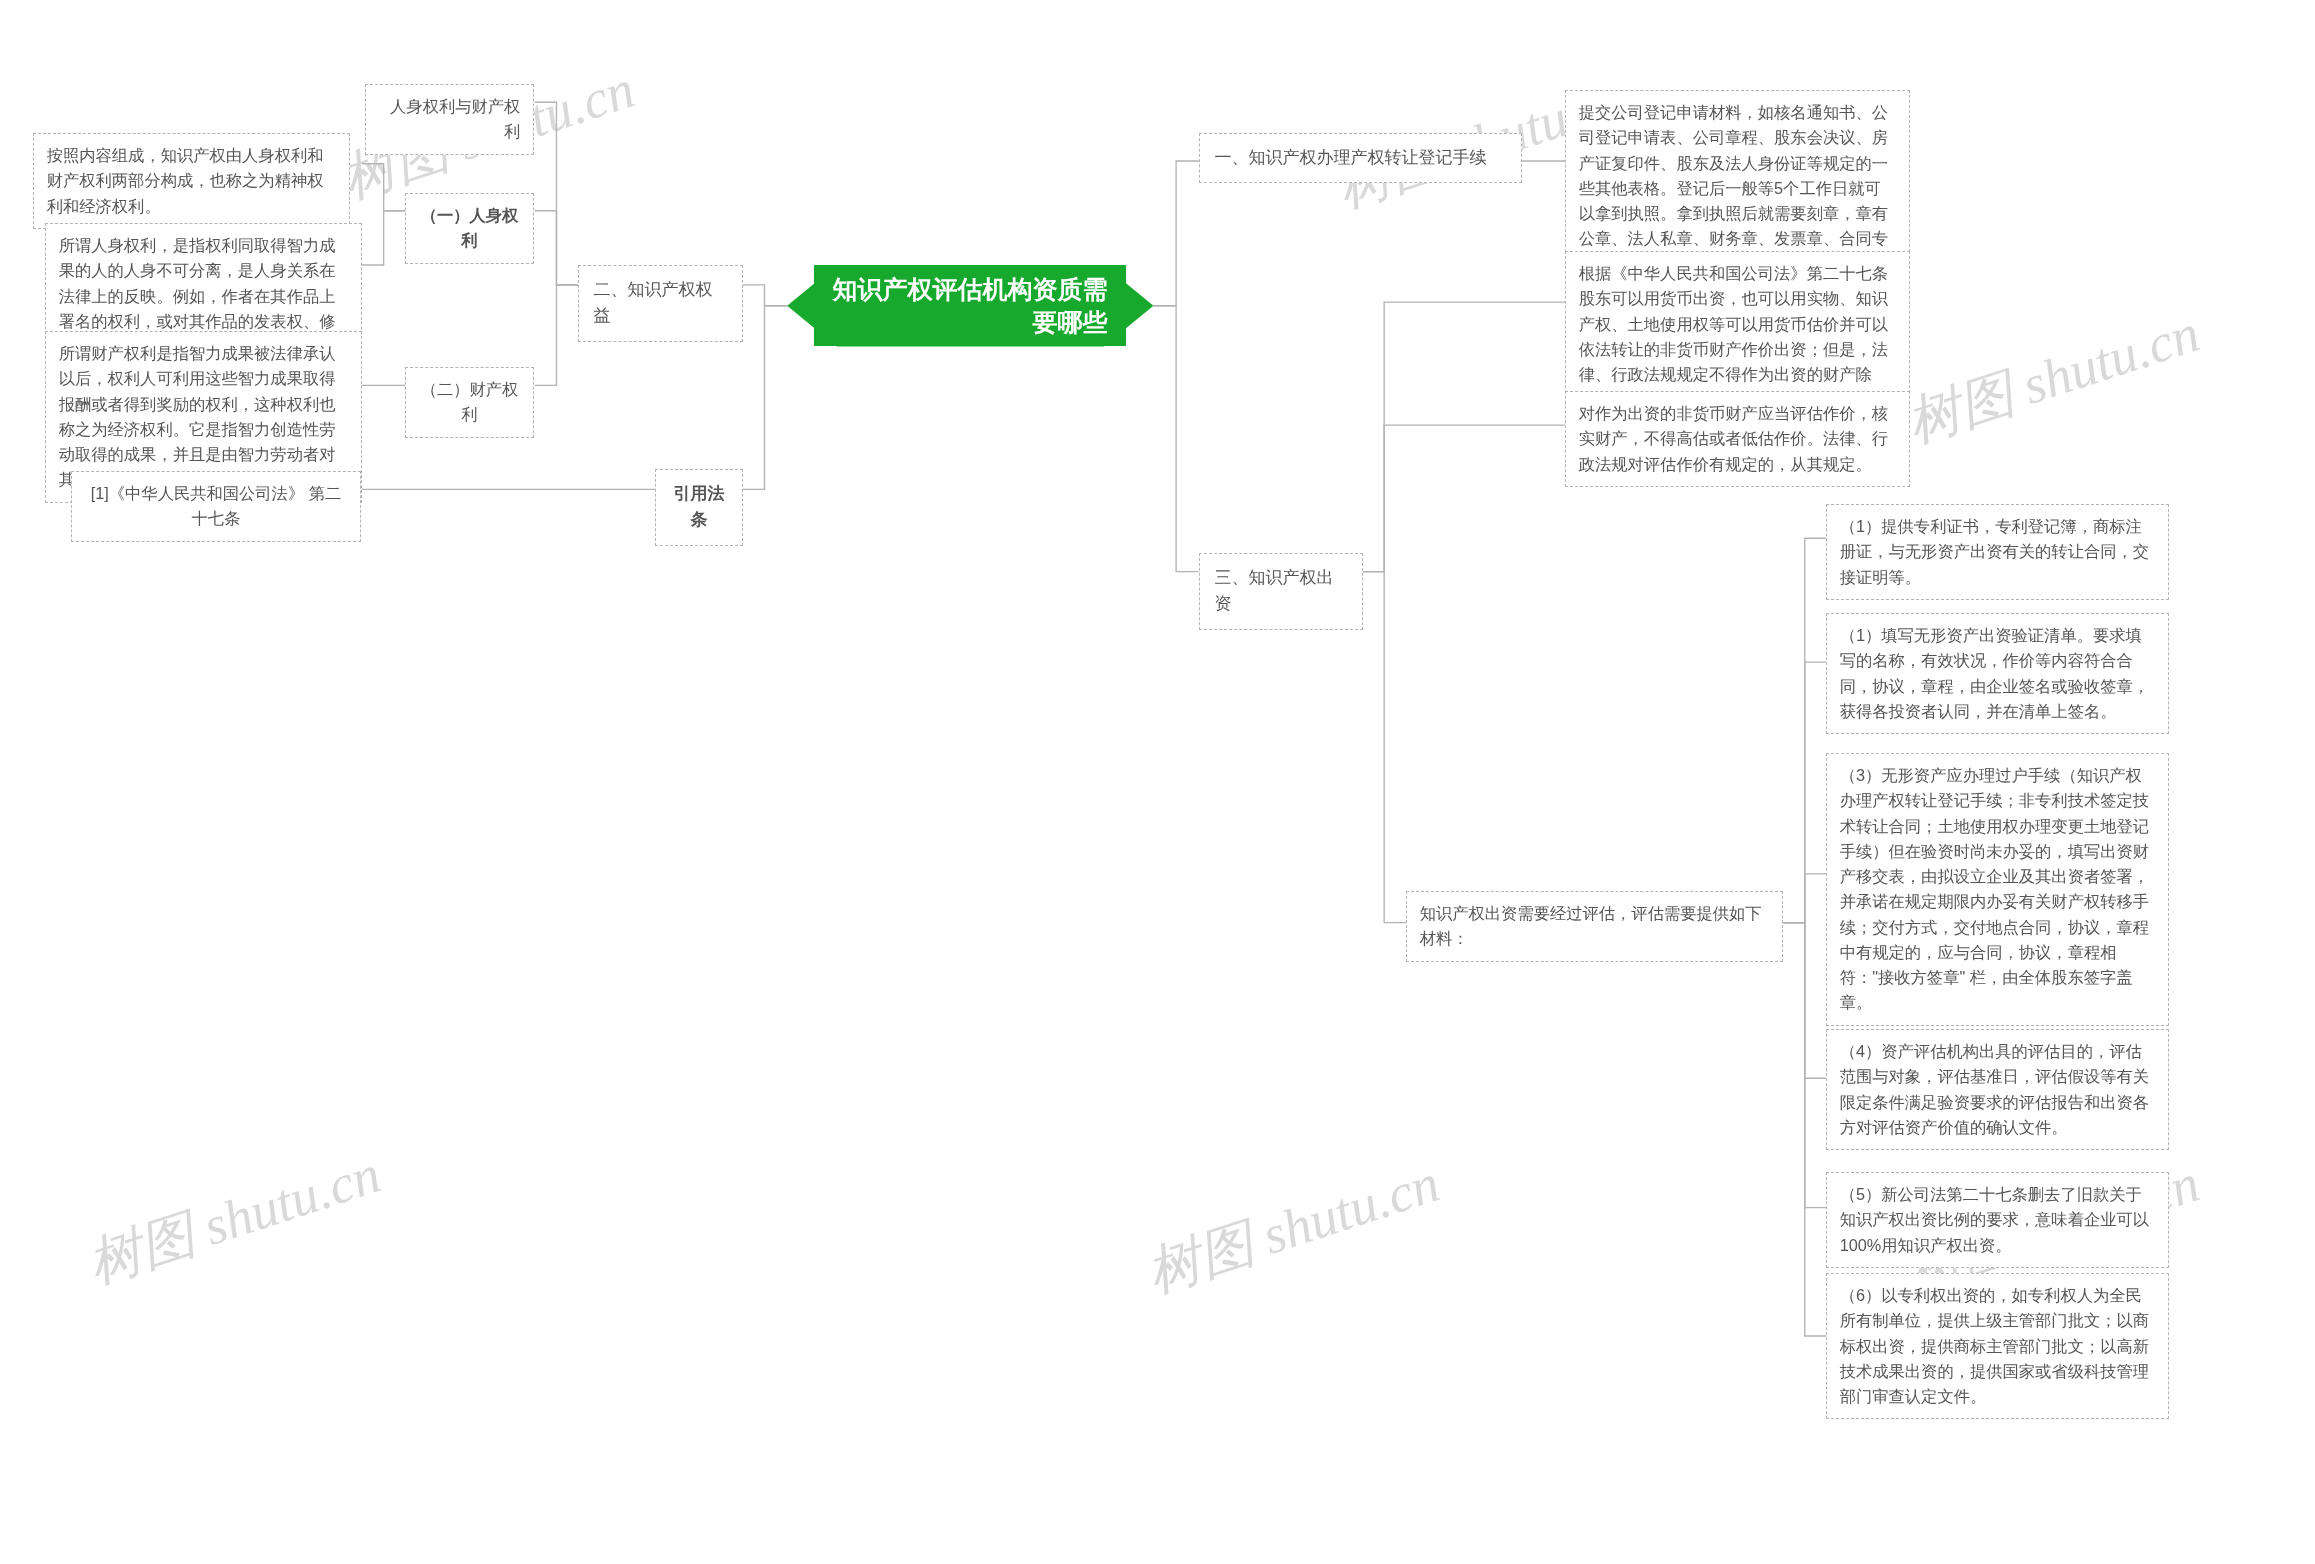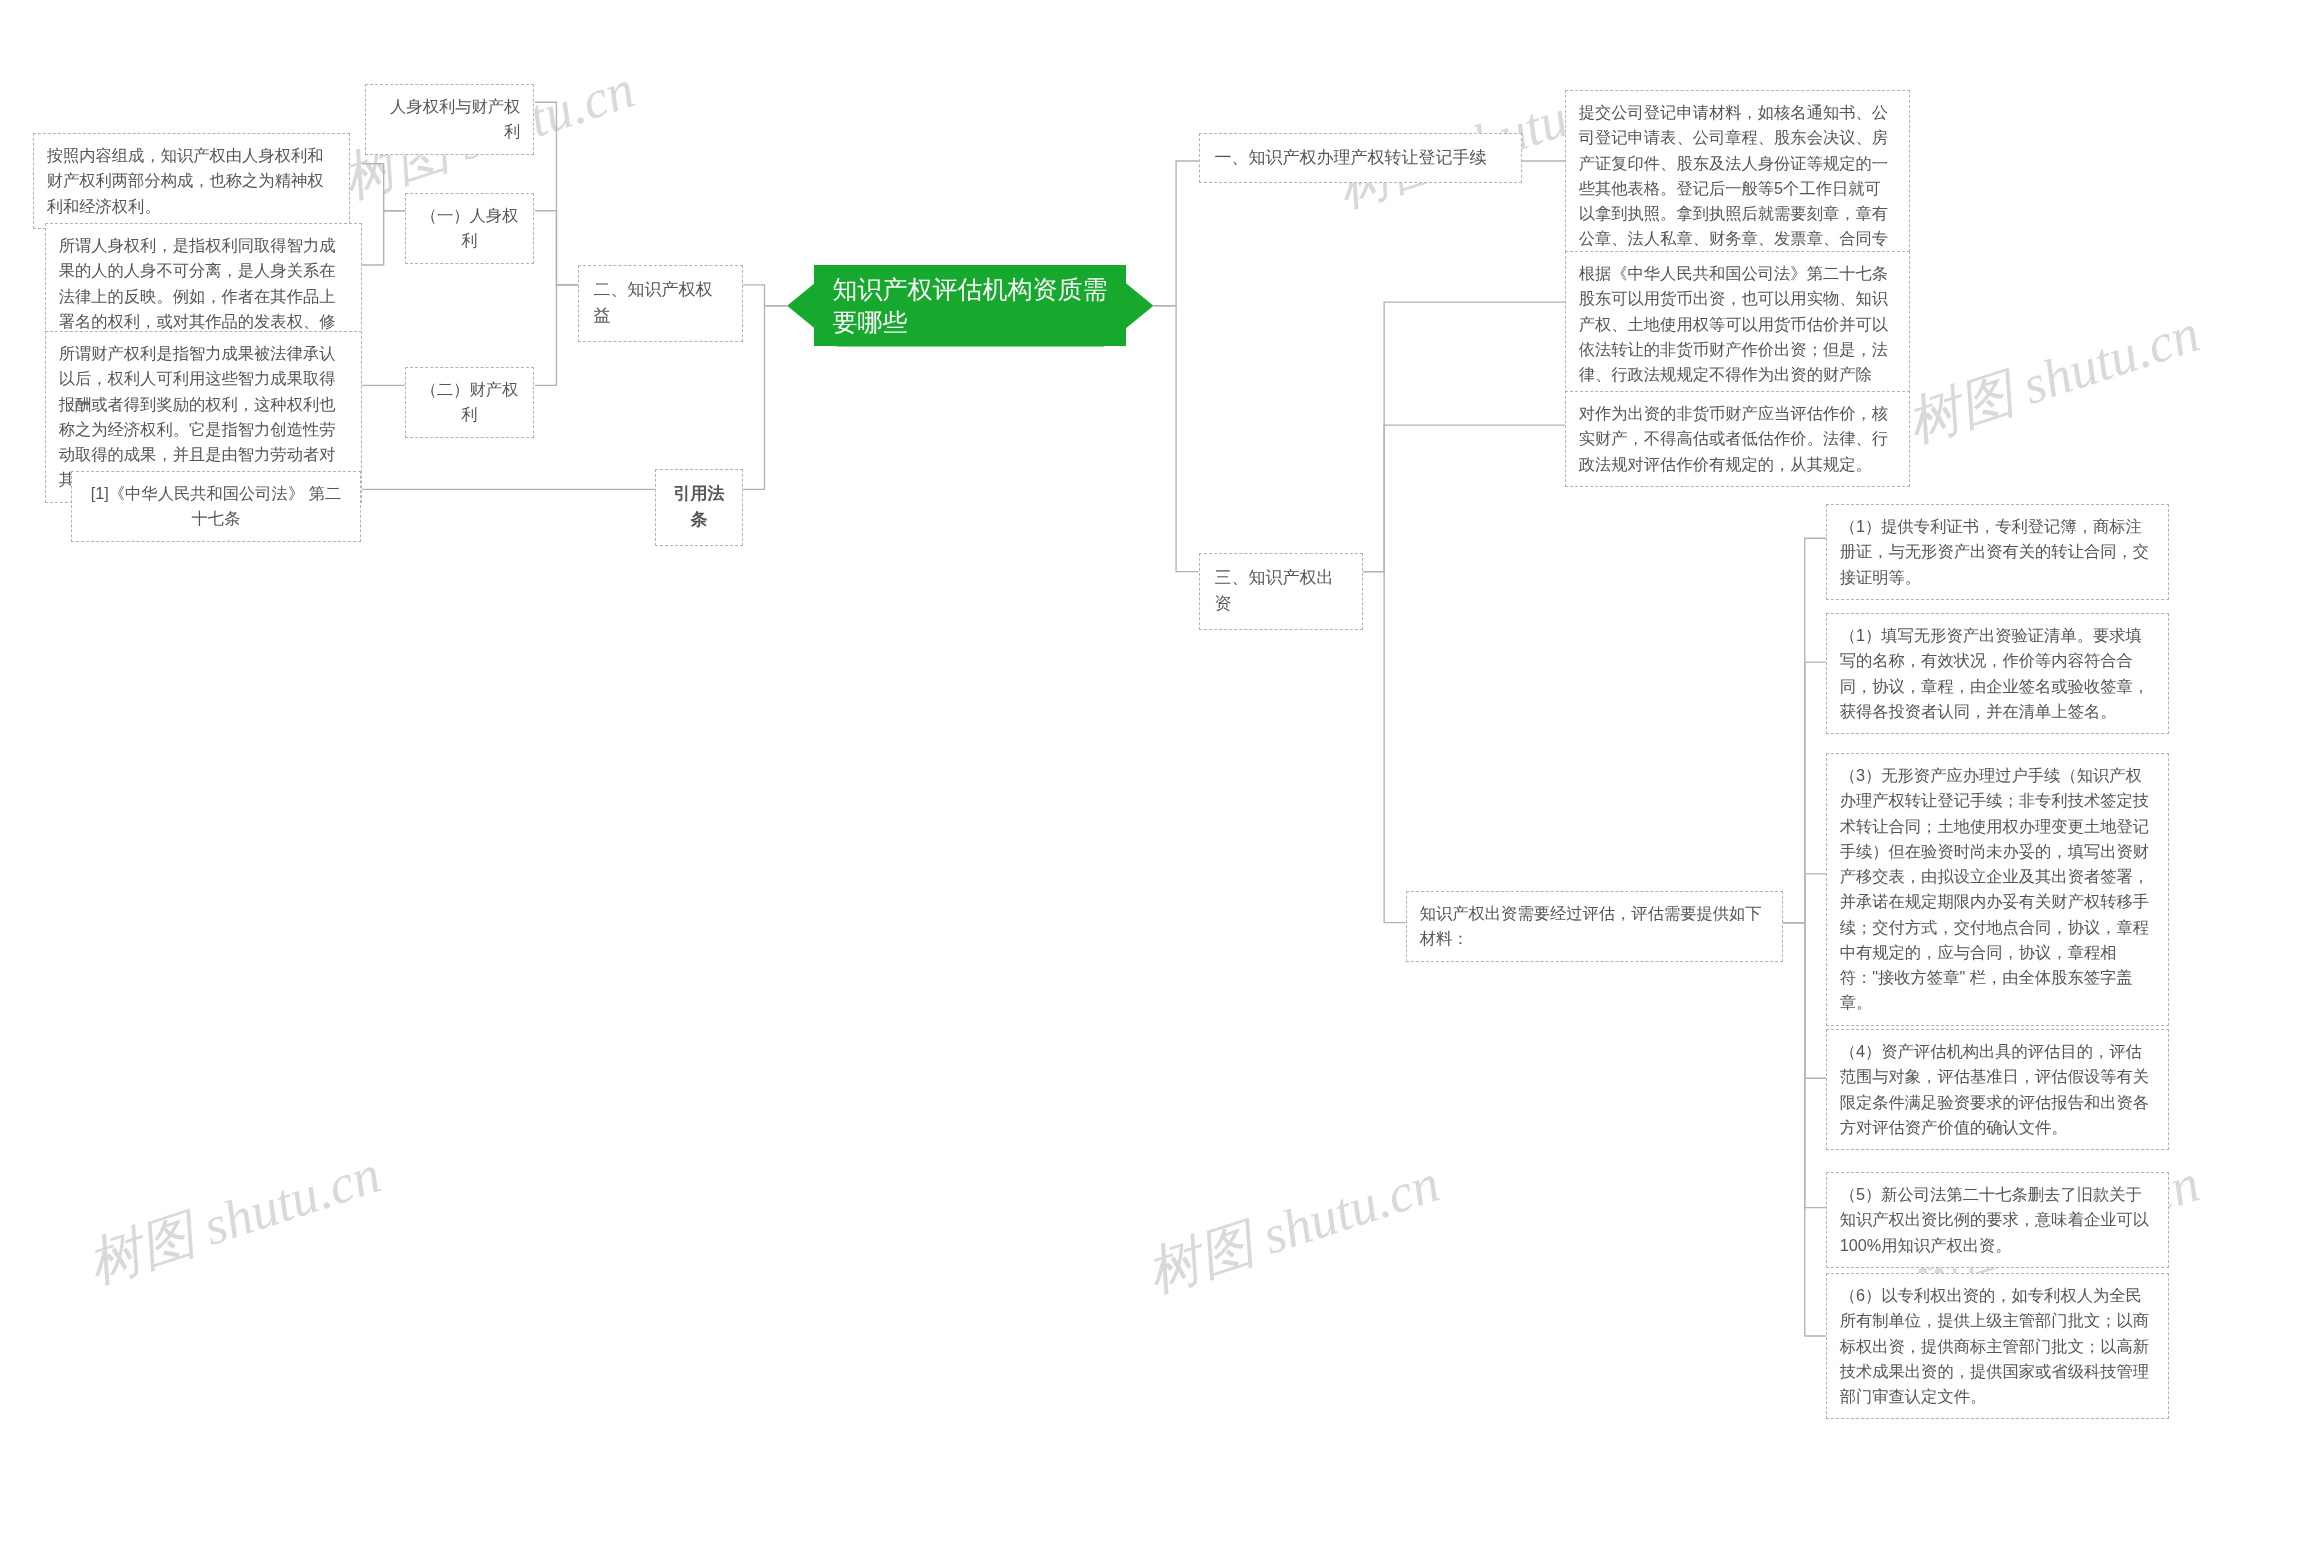--- a/index.html
+++ b/index.html
@@ -33,27 +33,27 @@
   }
   .section-node {
     font-size: 17px;
     padding: 11px 14.5px;
   }
   .root {
     position: absolute;
     background: #17a82e;
     color: #ffffff;
     font-size: 25px;
-    text-align: left;
+    text-align: right;
     display: flex;
     align-items: center;
     justify-content: center;
     padding: 0 7.2px;
     box-sizing: border-box;
-    font-weight: 400;
+    font-weight: 700;
   }
   .watermark {
     position: absolute;
     color: #d9d9d9;
     font-size: 54px;
     font-style: italic;
     font-family: "Times New Roman", serif;
     transform: rotate(-18deg);
     transform-origin: left center;
     white-space: nowrap;
@@ -122,21 +122,21 @@
   <div>
     <span>知识产权评估机构资质需</span><br>
     <span>要哪些</span>
   </div>
 </div>
 
 <div class="node section-node" style="left:578px; top:265px; width:165px;">二、知识产权权益</div>
 
 <div class="node" style="left:365px; top:84px; width:169px; text-align:right;">人身权利与财产权利</div>
 
-<div class="node" style="left:405px; top:193px; width:129px; text-align:center;">（一）人身权利</div>
+<div class="node" style="left:405px; top:193px; width:129px; text-align:center;font-weight:bold;">（一）人身权利</div>
 
 <div class="node" style="left:33px; top:133px; width:317px;">按照内容组成，知识产权由人身权利和财产权利两部分构成，也称之为精神权利和经济权利。</div>
 <div class="node" style="left:45px; top:223px; width:317px;">所谓人身权利，是指权利同取得智力成果的人的人身不可分离，是人身关系在法律上的反映。例如，作者在其作品上署名的权利，或对其作品的发表权、修改权等，即为精神权利。</div>
 
 <div class="node" style="left:405px; top:367px; width:129px; text-align:center;">（二）财产权利</div>
 <div class="node" style="left:45px; top:331px; width:317px;">所谓财产权利是指智力成果被法律承认以后，权利人可利用这些智力成果取得报酬或者得到奖励的权利，这种权利也称之为经济权利。它是指智力创造性劳动取得的成果，并且是由智力劳动者对其成果依法享有的一种权利。</div>
 
 <div class="node section-node" style="left:655px; top:469px; width:88px; text-align:center;font-weight:bold;">引用法条</div>
 <div class="node" style="left:71px; top:471px; width:290px; text-align:center;">[1]《中华人民共和国公司法》 第二十七条</div>
 

